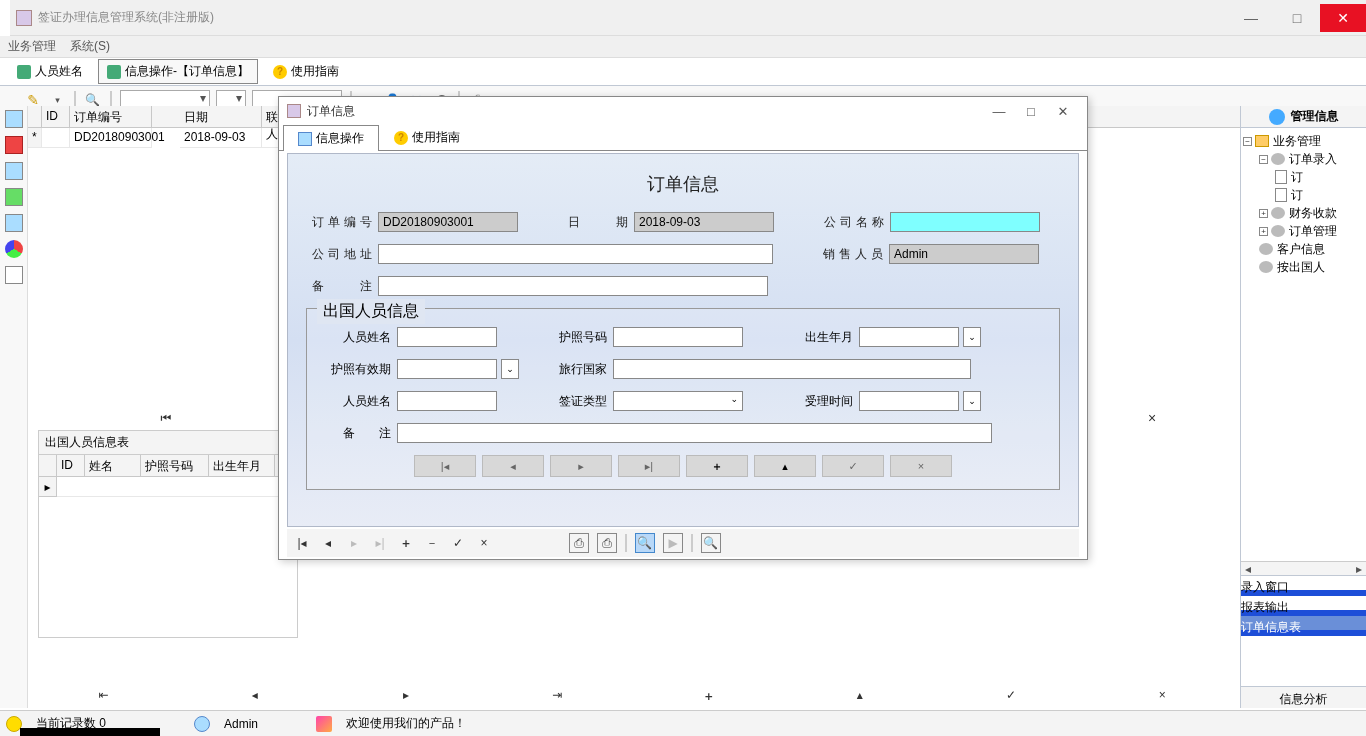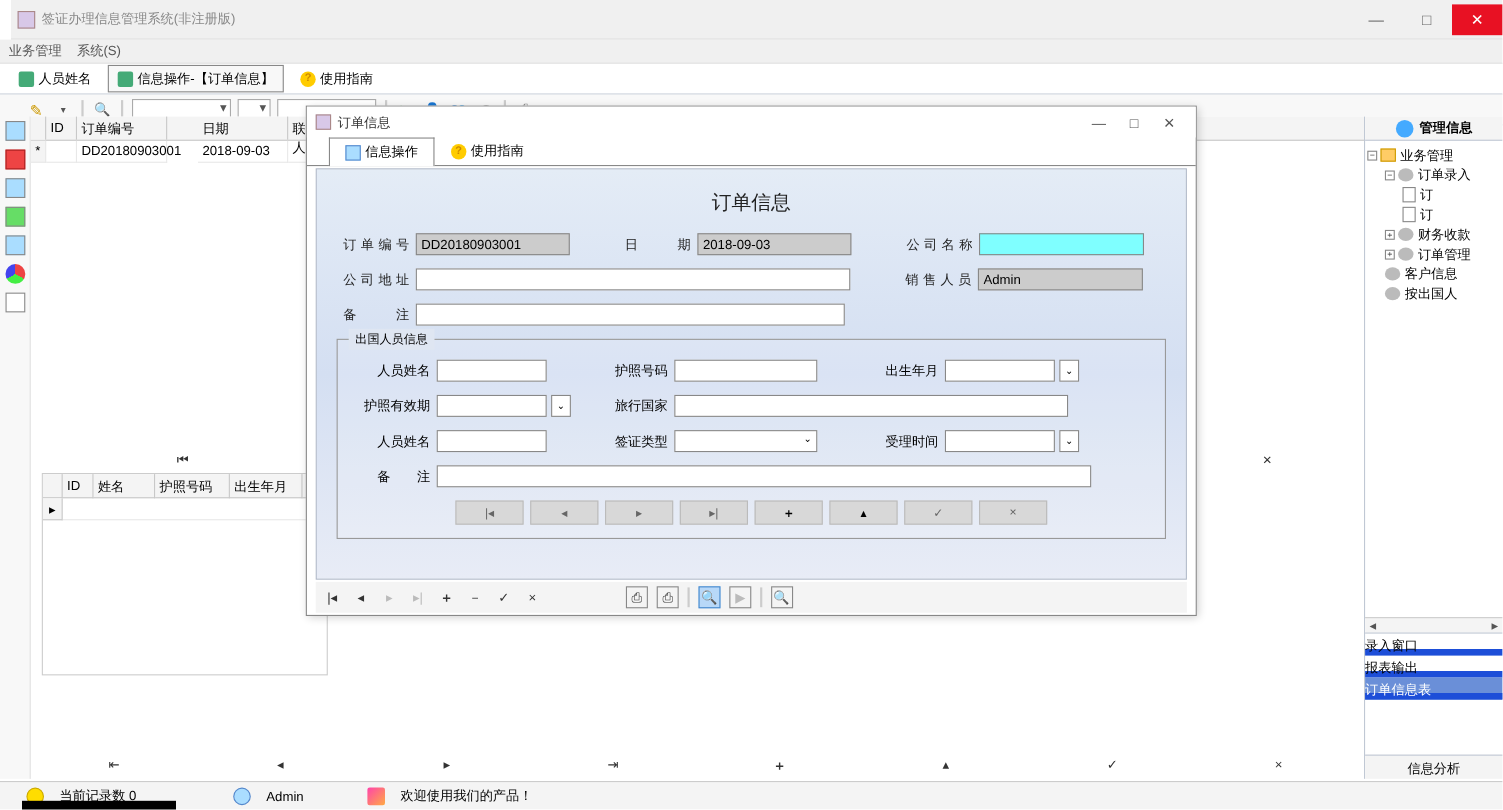--- a/index.html
+++ b/index.html
@@ -93,34 +93,34 @@
 .tree-indent2 { padding-left: 32px; }
 .rp-scroll { height: 14px; background: #f4f4f4; border-top: 1px solid #ccc; display: flex; }
 .rp-scroll .sc-btn { width: 14px; text-align: center; color: #555; }
 .rp-scroll .sc-track { flex: 1; }
 .rp-sections { border-top: 1px solid #c0c8d4; }
 .rp-sec { height: 20px; text-align: left; padding: 3px 0; border-bottom: 6px solid #1d4ed8; }
 .rp-sec.highlight { background: #6a8fd8; color: #fff; }
 .rp-bottom { height: 22px; text-align: center; padding: 4px 0; border-top: 1px solid #c0c8d4; background: #f4f4f4; }
 
 
-.statusbar { position: absolute; bottom: 0; left: 0; right: 0; height: 26px; background: #f4f4f4; border-top: 1px solid #ccc; display: flex; align-items: center; padding: 0 24px; gap: 14px; }
+.statusbar { position: absolute; bottom: 0; left: 0; right: 0; height: 26px; background: #f4f4f4; border-top: 1px solid #ccc; display: flex; align-items: center; padding: 0 6px; gap: 14px; }
 .statusbar .sb-icon { width: 16px; height: 16px; border-radius: 50%; }
 .statusbar .sb-icon.yellow { background: #fd0; border: 1px solid #ca0; }
 .statusbar .sb-icon.blue { background: #adf; border: 1px solid #58c; }
 .statusbar .sb-icon.cube { background: linear-gradient(135deg,#f4a,#fa4); border-radius: 2px; }
 .blackbar { position: absolute; bottom: -2px; left: 20px; width: 140px; height: 10px; background: #000; }
 
 
 .modal { position: absolute; top: 96px; left: 278px; width: 810px; height: 464px; background: #fff; border: 1px solid #888; box-shadow: 2px 2px 8px rgba(0,0,0,0.2); z-index: 100; }
 .modal-title { height: 28px; background: #fff; display: flex; align-items: center; padding: 0 8px; }
 .modal-title .m-icon { width: 14px; height: 14px; background: #d8c8e8; border: 1px solid #a88; margin-right: 6px; }
 .modal-title .m-text { flex: 1; color: #333; }
 .modal-title .m-btn { width: 32px; text-align: center; font-size: 13px; color: #555; }
-.modal-tabs { height: 26px; display: flex; align-items: flex-end; padding-left: 20px; border-bottom: 1px solid #888; }
+.modal-tabs { height: 26px; display: flex; align-items: flex-end; padding-left: 4px; border-bottom: 1px solid #888; }
 .modal-tab { display: flex; align-items: center; gap: 4px; padding: 4px 14px; border: 1px solid transparent; border-bottom: none; }
 .modal-tab.active { border-color: #888; background: #fff; position: relative; top: 1px; }
 .modal-tab .mt-icon { width: 14px; height: 14px; background: #adf; border: 1px solid #58c; }
 .modal-tab .mt-help { width: 14px; height: 14px; background: #fc0; border-radius: 50%; color: #c80; font-weight: bold; font-size: 10px; display: flex; align-items: center; justify-content: center; }
 
 .modal-body { position: absolute; top: 56px; left: 8px; right: 8px; bottom: 32px; background: linear-gradient(180deg, #e4ecf6, #d4dff2 50%, #e8ecf6); border: 1px solid #b0b8c8; }
 .form-title { text-align: center; font-size: 18px; padding: 18px 0 16px; font-weight: normal; color: #222; }
 .form-grid { padding: 0 24px; }
 .form-row { display: flex; align-items: center; margin-bottom: 12px; gap: 0; }
 .form-label { width: 66px; text-align: justify; text-align-last: justify; font-size: 12px; color: #222; padding-right: 6px; letter-spacing: 0; }
@@ -128,21 +128,21 @@
 .form-input.gray { background: #ccc; }
 .form-input.cyan { background: #7fffff; }
 .form-input.w140 { width: 140px; }
 .form-input.w150 { width: 150px; }
 .form-input.w395 { width: 395px; }
 .form-input.w390 { width: 390px; }
 .gap { width: 50px; }
 
 
 .fieldset { margin: 10px 18px 0; border: 1px solid #999; padding: 18px 16px 12px; position: relative; background: rgba(255,255,255,0.15); }
-.fieldset .legend { position: absolute; top: -10px; left: 10px; background: #dfe6f2; padding: 2px 6px; font-size: 11px; }
+.fieldset .legend { position: absolute; top: -10px; left: 10px; background: #dfe6f2; padding: 2px 6px; font-size: 16px; }
 .fs-row { display: flex; align-items: center; margin-bottom: 12px; }
 .fs-label { width: 74px; text-align: right; padding-right: 6px; font-size: 12px; }
 .fs-input { height: 20px; border: 1px solid #888; background: #fff; }
 .fs-input.w100 { width: 100px; }
 .fs-input.w130 { width: 130px; }
 .fs-input.w350 { width: 358px; }
 .fs-input.w590 { width: 595px; }
 .fs-combo { display: flex; height: 20px; }
 .fs-combo input { width: 100px; height: 20px; border: 1px solid #888; padding: 0 4px; }
 .fs-combo .cb-btn { width: 18px; height: 20px; border: 1px solid #888; margin-left: 4px; background: #fff; text-align: center; line-height: 18px; font-size: 9px; }
@@ -236,20 +236,21 @@
       <div class="col-contact"></div>
     </div>
 
     <div class="grid-nav">
       <div class="nav-btn" style="margin-left:110px">⏮</div>
       <div style="flex:1"></div>
       <div class="nav-btn" style="margin-right:60px;font-size:14px">×</div>
     </div>
 
     <div class="sub-panel">
+      <div class="sub-title">出国人员信息表</div>
       <div class="sub-grid-headers">
         <div style="width:18px"></div>
         <div style="width:28px">ID</div>
         <div style="width:56px">姓名</div>
         <div style="width:68px">护照号码</div>
         <div style="width:66px">出生年月</div>
         <div style="width:18px">扌</div>
       </div>
       <div style="display:flex">
         <div class="sub-row-marker">▸</div>

